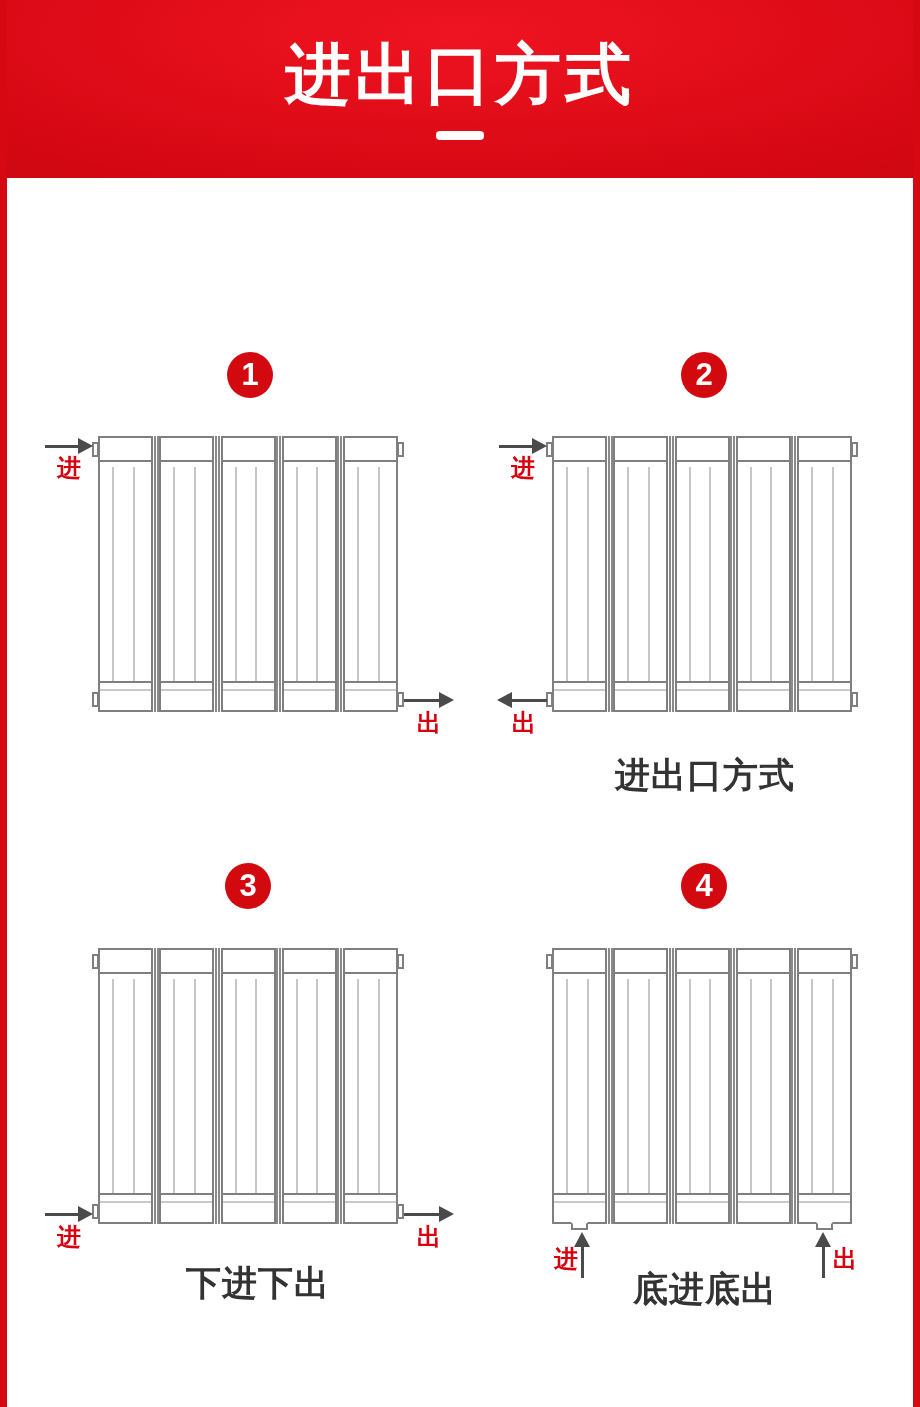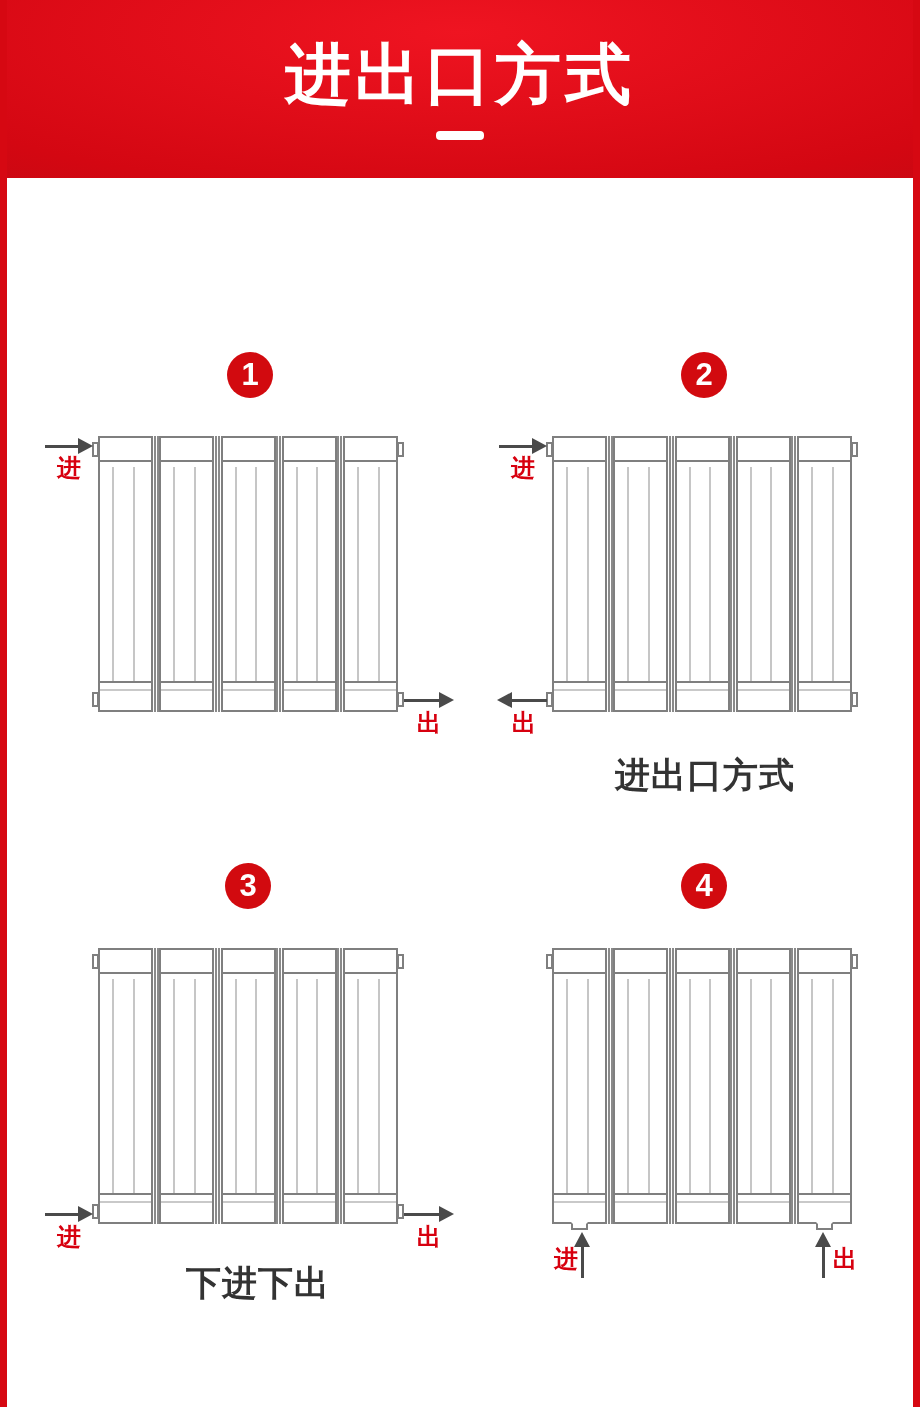--- a/index.html
+++ b/index.html
@@ -355,13 +355,14 @@
   <div class="arrow v dir-up" style="left:574px;top:1232px;height:46px;">
       <i class="shaft"></i>
       <i class="head"></i>
     </div>
   <span class="flow-label" style="left:554px;top:1247px;">进</span>
   <div class="arrow v dir-up" style="left:815px;top:1232px;height:46px;">
       <i class="shaft"></i>
       <i class="head"></i>
     </div>
   <span class="flow-label" style="left:833px;top:1247px;">出</span>
+  <div class="caption" style="left:555px;top:1266px;">底进底出</div>
 </div>
 
 </body></html>

